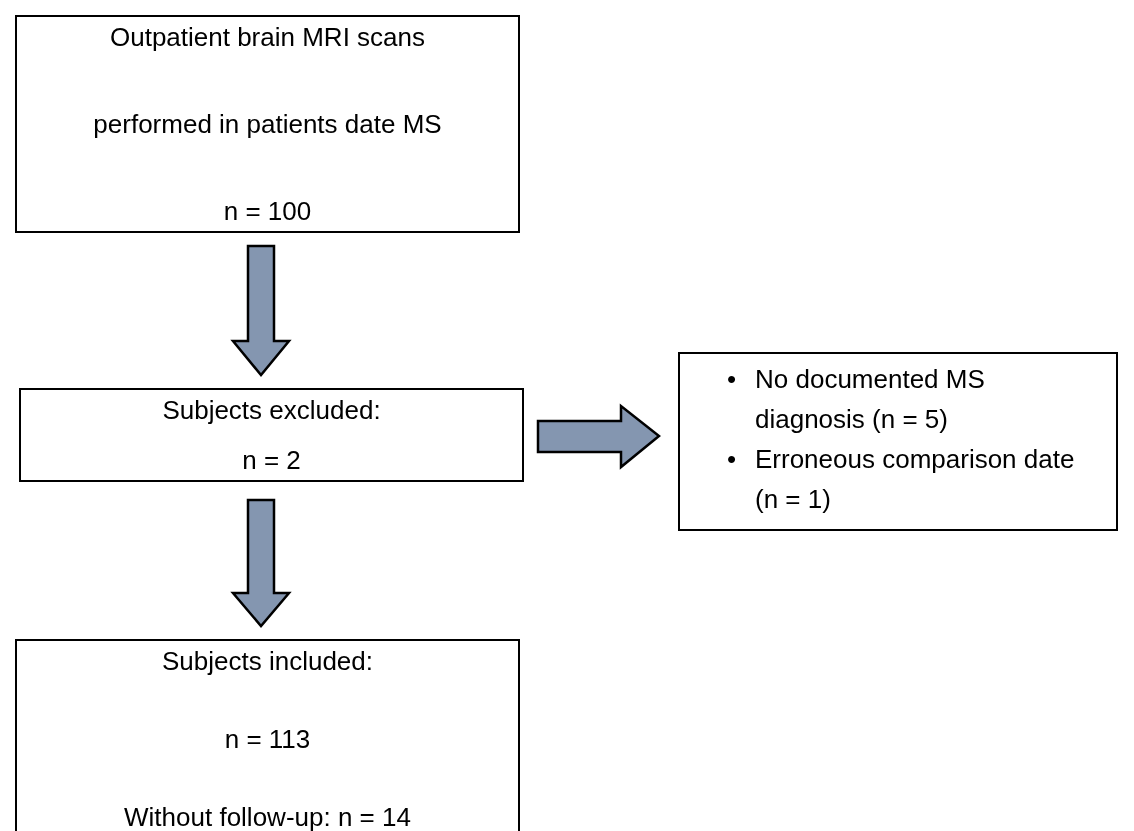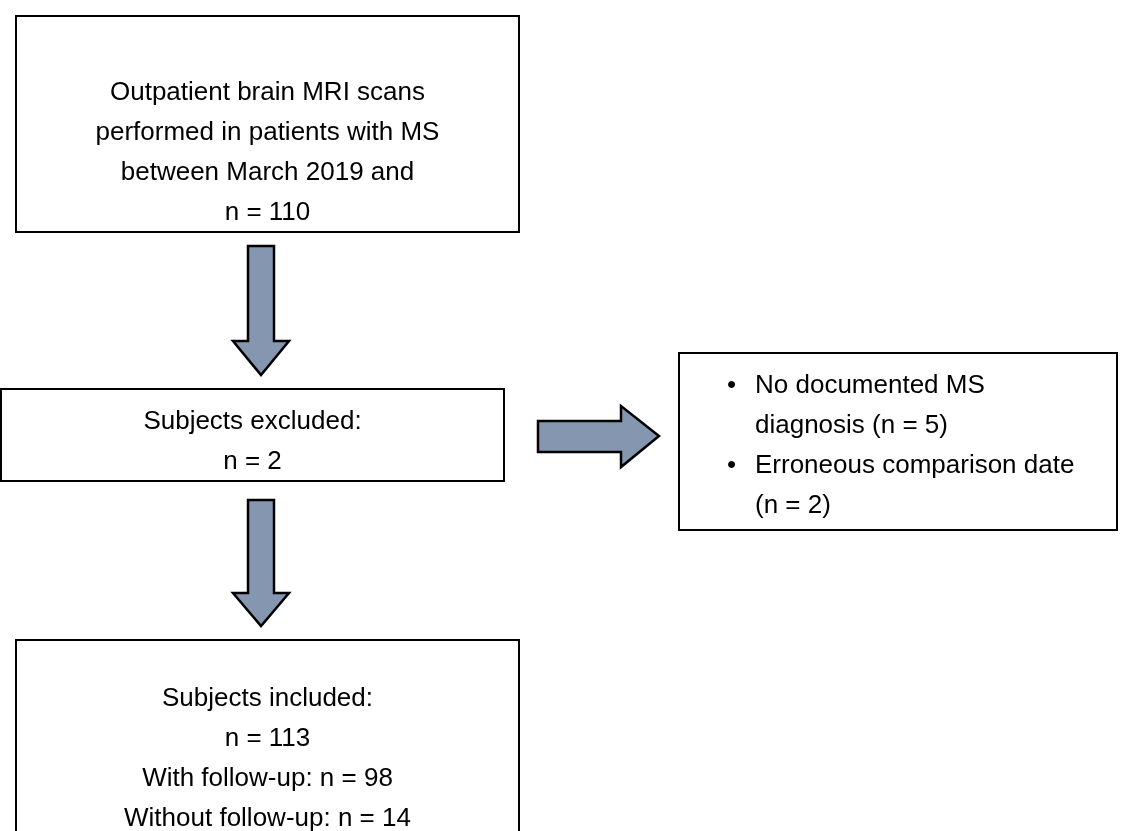--- a/index.html
+++ b/index.html
@@ -31,25 +31,25 @@
   .box {
     position: absolute;
     box-sizing: border-box;
     border: 2.5px solid #000000;
     background: #FFFFFF;
     color: #000000;
     font-size: 26px;
     line-height: 40px;
     display: flex;
     flex-direction: column;
-    justify-content: flex-end;
+    justify-content: space-between;
   }
   .box.centered { text-align: center; align-items: center; }
   .top-box      { left: 15px;  top: 15px;  width: 505px; height: 218px; }
-  .excluded-box { left: 0;  top: 388px; width: 505px; height: 94px; }
+  .excluded-box { left: 19px;  top: 388px; width: 505px; height: 94px; }
   .reasons-box  { left: 678px; top: 352px; width: 440px; height: 179px; }
   .included-box { left: 15px;  top: 639px; width: 505px; height: 200px; }
   .reasons-box ul {
     list-style: none;
     margin: 5px;
     padding: 0 10px 0 42px;
   }
   .reasons-box li {
     position: relative;
     padding-left: 28px;
@@ -69,37 +69,35 @@
 <div class="canvas">
 
   <svg class="arrow-layer" viewBox="0 0 1134 831" xmlns="http://www.w3.org/2000/svg">
     <polygon points="248,246 274,246 274,341 289,341 261,375 233,341 248,341" fill="#8496B0"></polygon>
     <polygon points="538,421 621,421 621,406 659,436 621,467 621,452 538,452" fill="#8496B0"></polygon>
     <polygon points="248,500 274,500 274,593 289,593 261,626 233,593 248,593" fill="#8496B0"></polygon>
   </svg>
 
   <div class="box centered top-box">
     <div class="line">Outpatient brain MRI scans</div>
-    <div class="line">performed in patients with MS</div>
-    <div class="line">between March 2019 and</div>
-    <div class="line">n = 110</div>
+    <div class="line">performed in patients date MS</div>
+    <div class="line">n = 100</div>
   </div>
 
   <div class="box centered excluded-box">
     <div class="line">Subjects excluded:</div>
     <div class="line">n = 2</div>
   </div>
 
   <div class="box reasons-box">
     <ul>
       <li>No documented MS diagnosis (n = 5)</li>
-      <li>Erroneous comparison date (n = 2)</li>
+      <li>Erroneous comparison date (n = 1)</li>
     </ul>
   </div>
 
   <div class="box centered included-box">
     <div class="line">Subjects included:</div>
     <div class="line">n = 113</div>
-    <div class="line">With follow-up: n = 98</div>
     <div class="line">Without follow-up: n = 14</div>
   </div>
 
 </div>
 
 </body></html>

